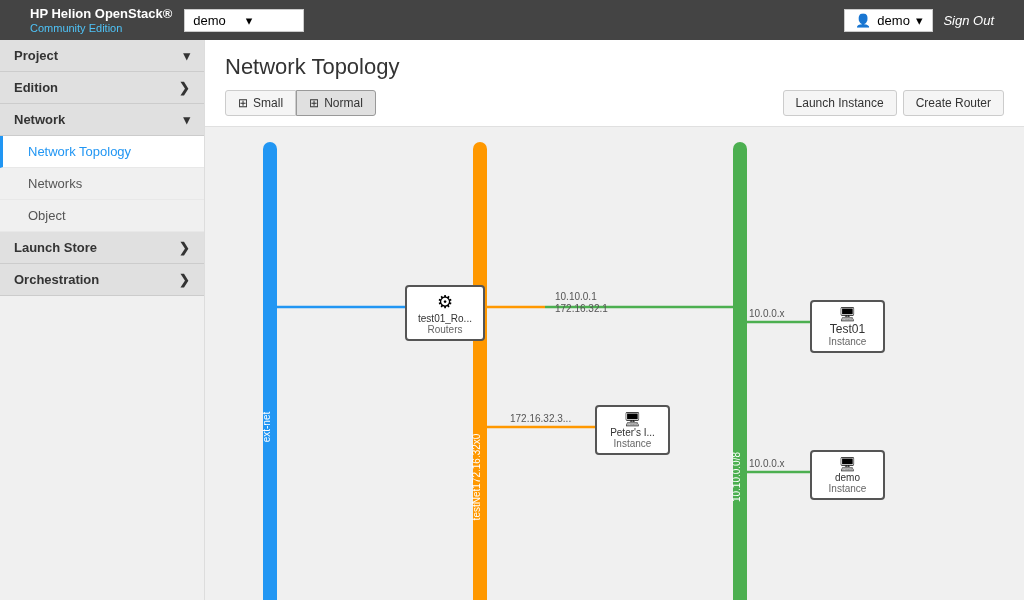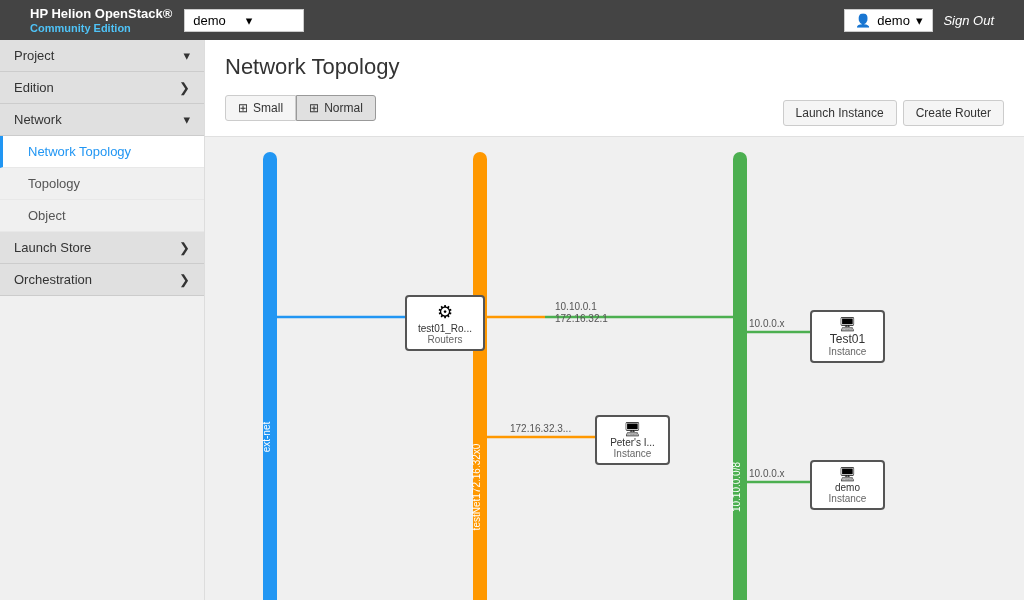--- a/index.html
+++ b/index.html
@@ -2,47 +2,47 @@
 <html><head>
   <meta charset="utf-8">
   <style>
     * { box-sizing: border-box; margin: 0; padding: 0; }
     body { font-family: Arial, sans-serif; font-size: 13px; background: #f5f5f5; display: flex; flex-direction: column; height: 600px; overflow: hidden; }
 
     
     .header { background: #444; height: 40px; display: flex; align-items: center; justify-content: space-between; padding: 0 30px; flex-shrink: 0; }
     .header-left { display: flex; align-items: center; gap: 12px; }
     .logo-text { color: white; font-size: 13px; font-weight: bold; line-height: 1.2; }
-    .logo-sub { color: #4fc3f7; font-size: 11px; font-weight: bold; }
+    .logo-sub { color: #4fc3f7; font-size: 11px; }
     .header-dropdown { background: white; border: 1px solid #ccc; padding: 3px 8px; font-size: 13px; cursor: pointer; display: flex; align-items: center; gap: 20px; min-width: 120px; }
     .header-right { display: flex; align-items: center; gap: 10px; }
     .user-btn { background: white; border: 1px solid #ccc; padding: 3px 10px; cursor: pointer; display: flex; align-items: center; gap: 6px; font-size: 13px; }
     .signout-btn { color: white; font-size: 13px; cursor: pointer; background: none; border: none; font-style: italic; }
 
     
     .layout { display: flex; flex: 1; overflow: hidden; }
 
     
     .sidebar { width: 205px; background: #f0f0f0; border-right: 1px solid #ddd; flex-shrink: 0; overflow-y: auto; }
-    .sidebar-section-header { background: #e0e0e0; padding: 8px 14px; font-weight: normal; font-size: 13px; color: #333; display: flex; justify-content: space-between; align-items: center; cursor: pointer; border-bottom: 1px solid #ccc; }
+    .sidebar-section-header { background: #e0e0e0; padding: 8px 14px; font-weight: bold; font-size: 13px; color: #333; display: flex; justify-content: space-between; align-items: center; cursor: pointer; border-bottom: 1px solid #ccc; }
     .sidebar-item { padding: 8px 14px 8px 28px; color: #555; cursor: pointer; font-size: 13px; border-bottom: 1px solid #e8e8e8; }
     .sidebar-item.active { background: white; border-left: 3px solid #2196F3; color: #2196F3; padding-left: 25px; }
 
     
     .main { flex: 1; display: flex; flex-direction: column; overflow: hidden; background: white; }
     .main-header { padding: 14px 20px 10px; border-bottom: 1px solid #e0e0e0; background: white; }
     .main-title { font-size: 22px; color: #333; font-weight: normal; margin-bottom: 10px; }
     .toolbar { display: flex; align-items: center; justify-content: space-between; }
     .toolbar-left { display: flex; gap: 0; }
     .toolbar-right { display: flex; gap: 6px; }
     .view-btn { padding: 5px 12px; border: 1px solid #ccc; background: #f5f5f5; cursor: pointer; font-size: 12px; display: flex; align-items: center; gap: 5px; color: #333; }
     .view-btn.active { background: #e0e0e0; border-color: #999; }
     .view-btn:first-child { border-radius: 3px 0 0 3px; }
     .view-btn:last-child { border-radius: 0 3px 3px 0; }
-    .action-btn { padding: 5px 12px; border: 1px solid #ccc; background: #f5f5f5; cursor: pointer; font-size: 12px; color: #333; border-radius: 3px; margin-top: 10px; }
+    .action-btn { padding: 5px 12px; border: 1px solid #ccc; background: #f5f5f5; cursor: pointer; font-size: 12px; color: #333; border-radius: 3px; }
 
     
     .topology-canvas { flex: 1; background: #f0f0f0; position: relative; overflow: hidden; }
 
     
     .router-node { position: absolute; background: white; border: 2px solid #555; border-radius: 4px; padding: 4px 8px; text-align: center; font-size: 11px; cursor: pointer; }
 
     .instance-node { position: absolute; background: white; border: 2px solid #555; border-radius: 4px; padding: 4px 10px; text-align: center; font-size: 11px; cursor: pointer; }
 
     
@@ -86,21 +86,21 @@
     </div>
 
     <div class="sidebar-section-header">
       <span>Network</span>
       <span>▾</span>
     </div>
     <div class="sidebar-item active">
       <span>Network Topology</span>
     </div>
     <div class="sidebar-item">
-      <span>Topology</span>
+      <span>Networks</span>
     </div>
     <div class="sidebar-item">
       <span>Object</span>
     </div>
 
     <div class="sidebar-section-header">
       <span>Launch Store</span>
       <span>❯</span>
     </div>
 

